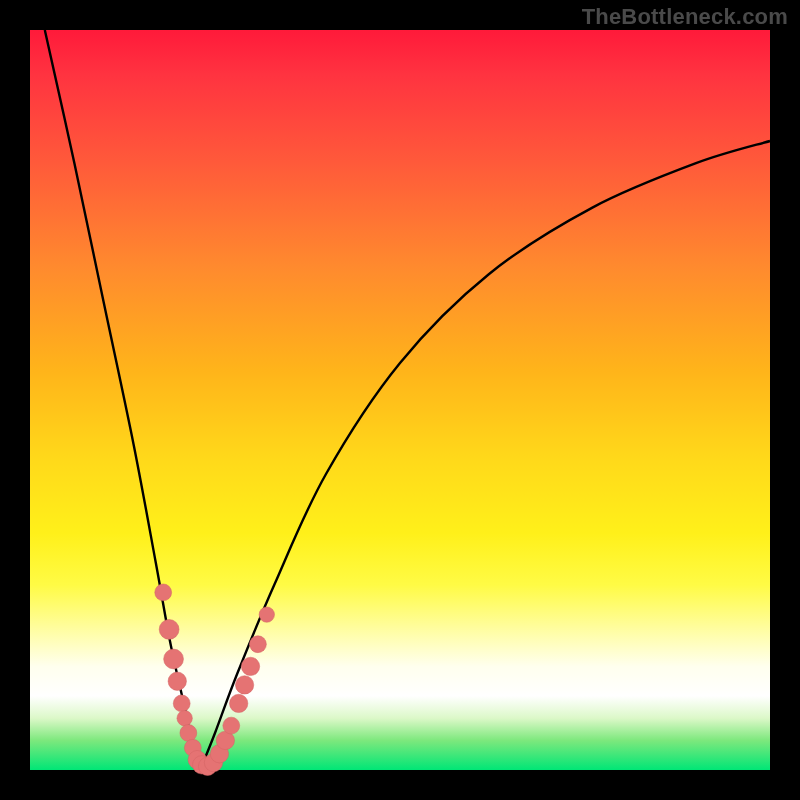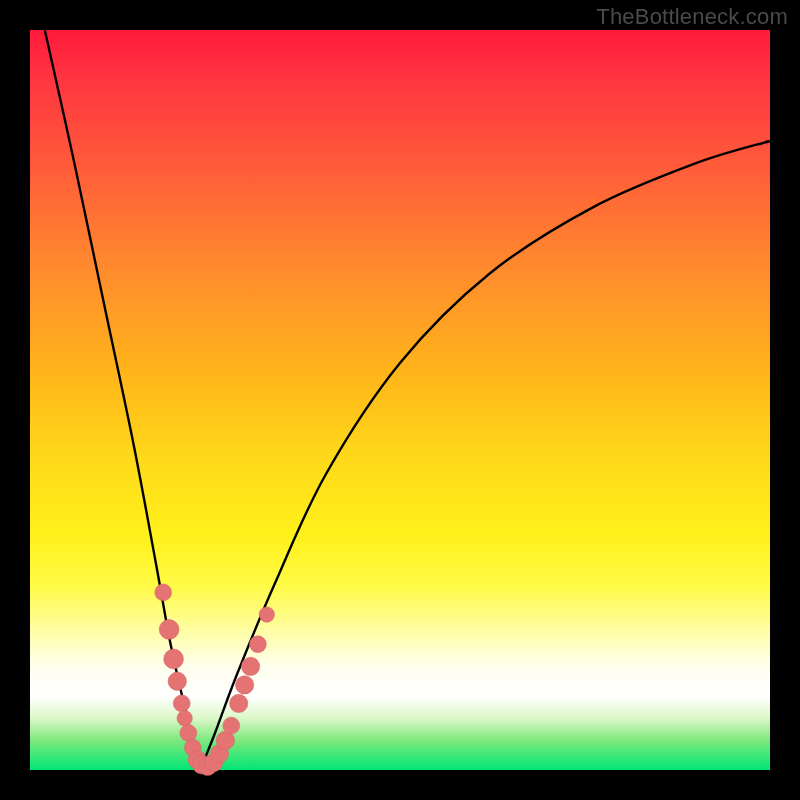--- a/index.html
+++ b/index.html
@@ -40,21 +40,21 @@
       #7de87d 96%,
       #00e676 100%
     );
   }
   .watermark {
     position: absolute;
     top: 4px;
     right: 12px;
     color: #4a4a4a;
     font-size: 22px;
-    font-weight: 400;
+    font-weight: 700;
     letter-spacing: 0.2px;
   }
   svg.curves {
     position: absolute;
     left: 30px;
     top: 30px;
     width: 740px;
     height: 740px;
     overflow: visible;
   }

